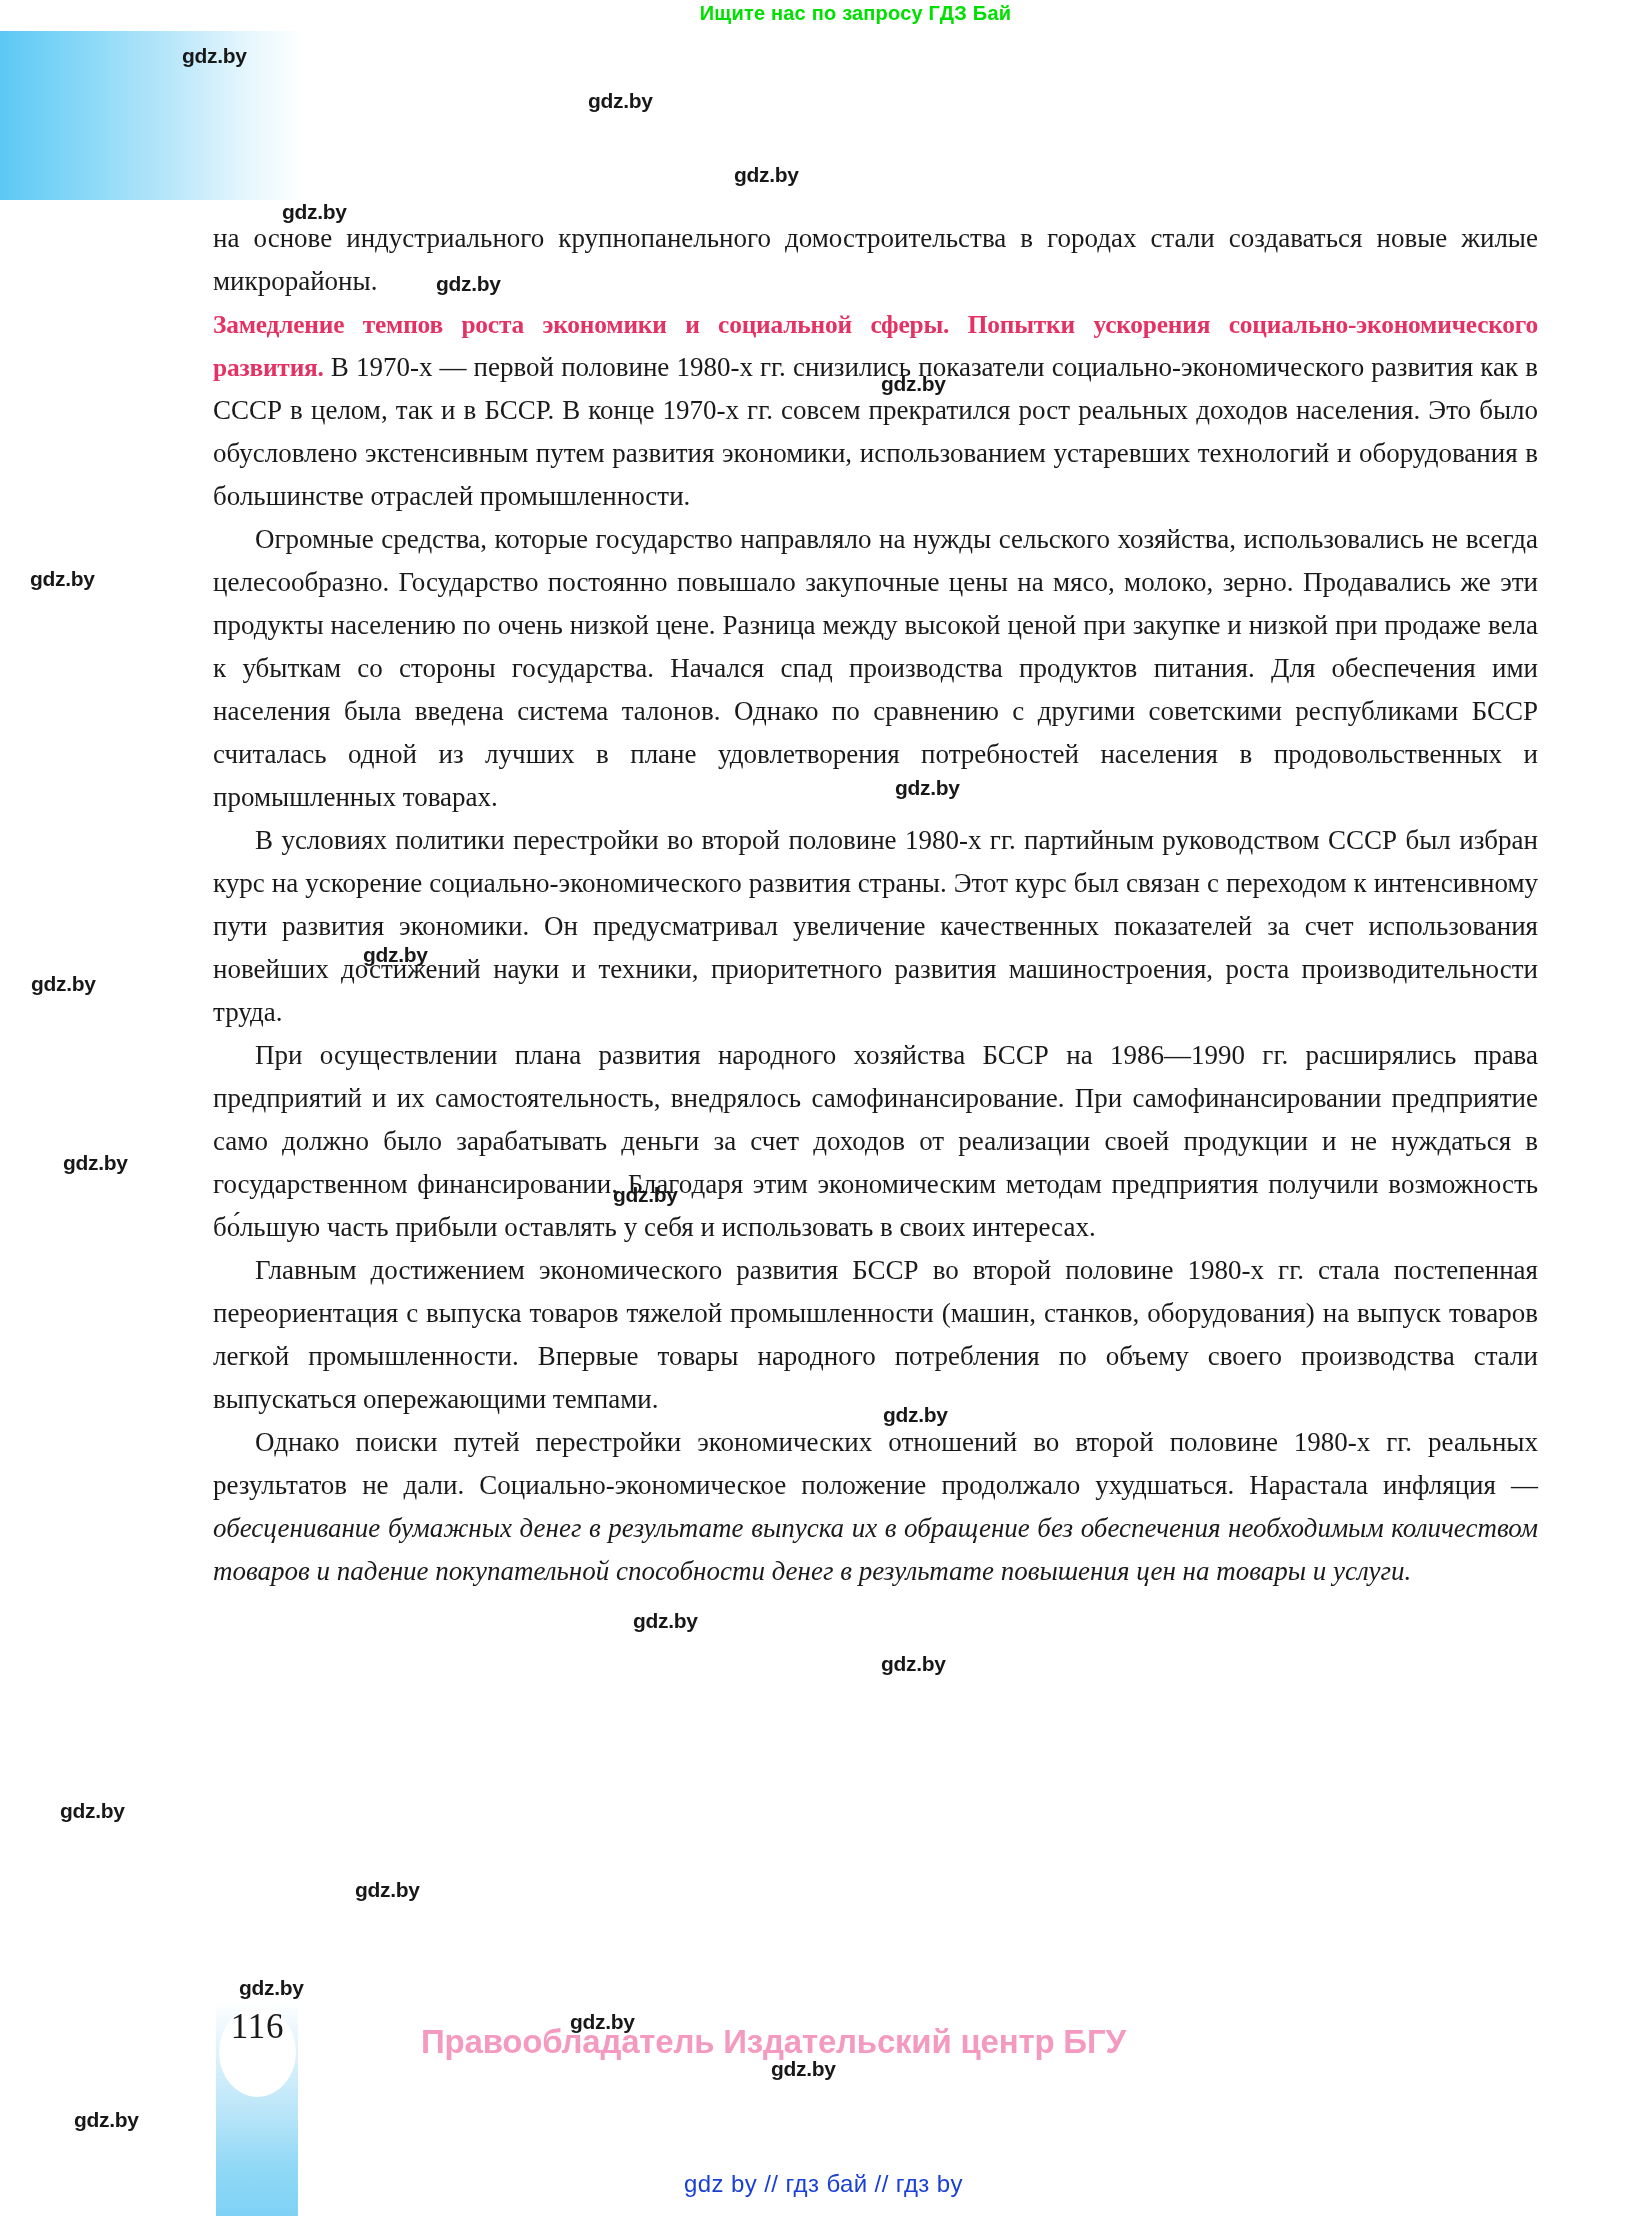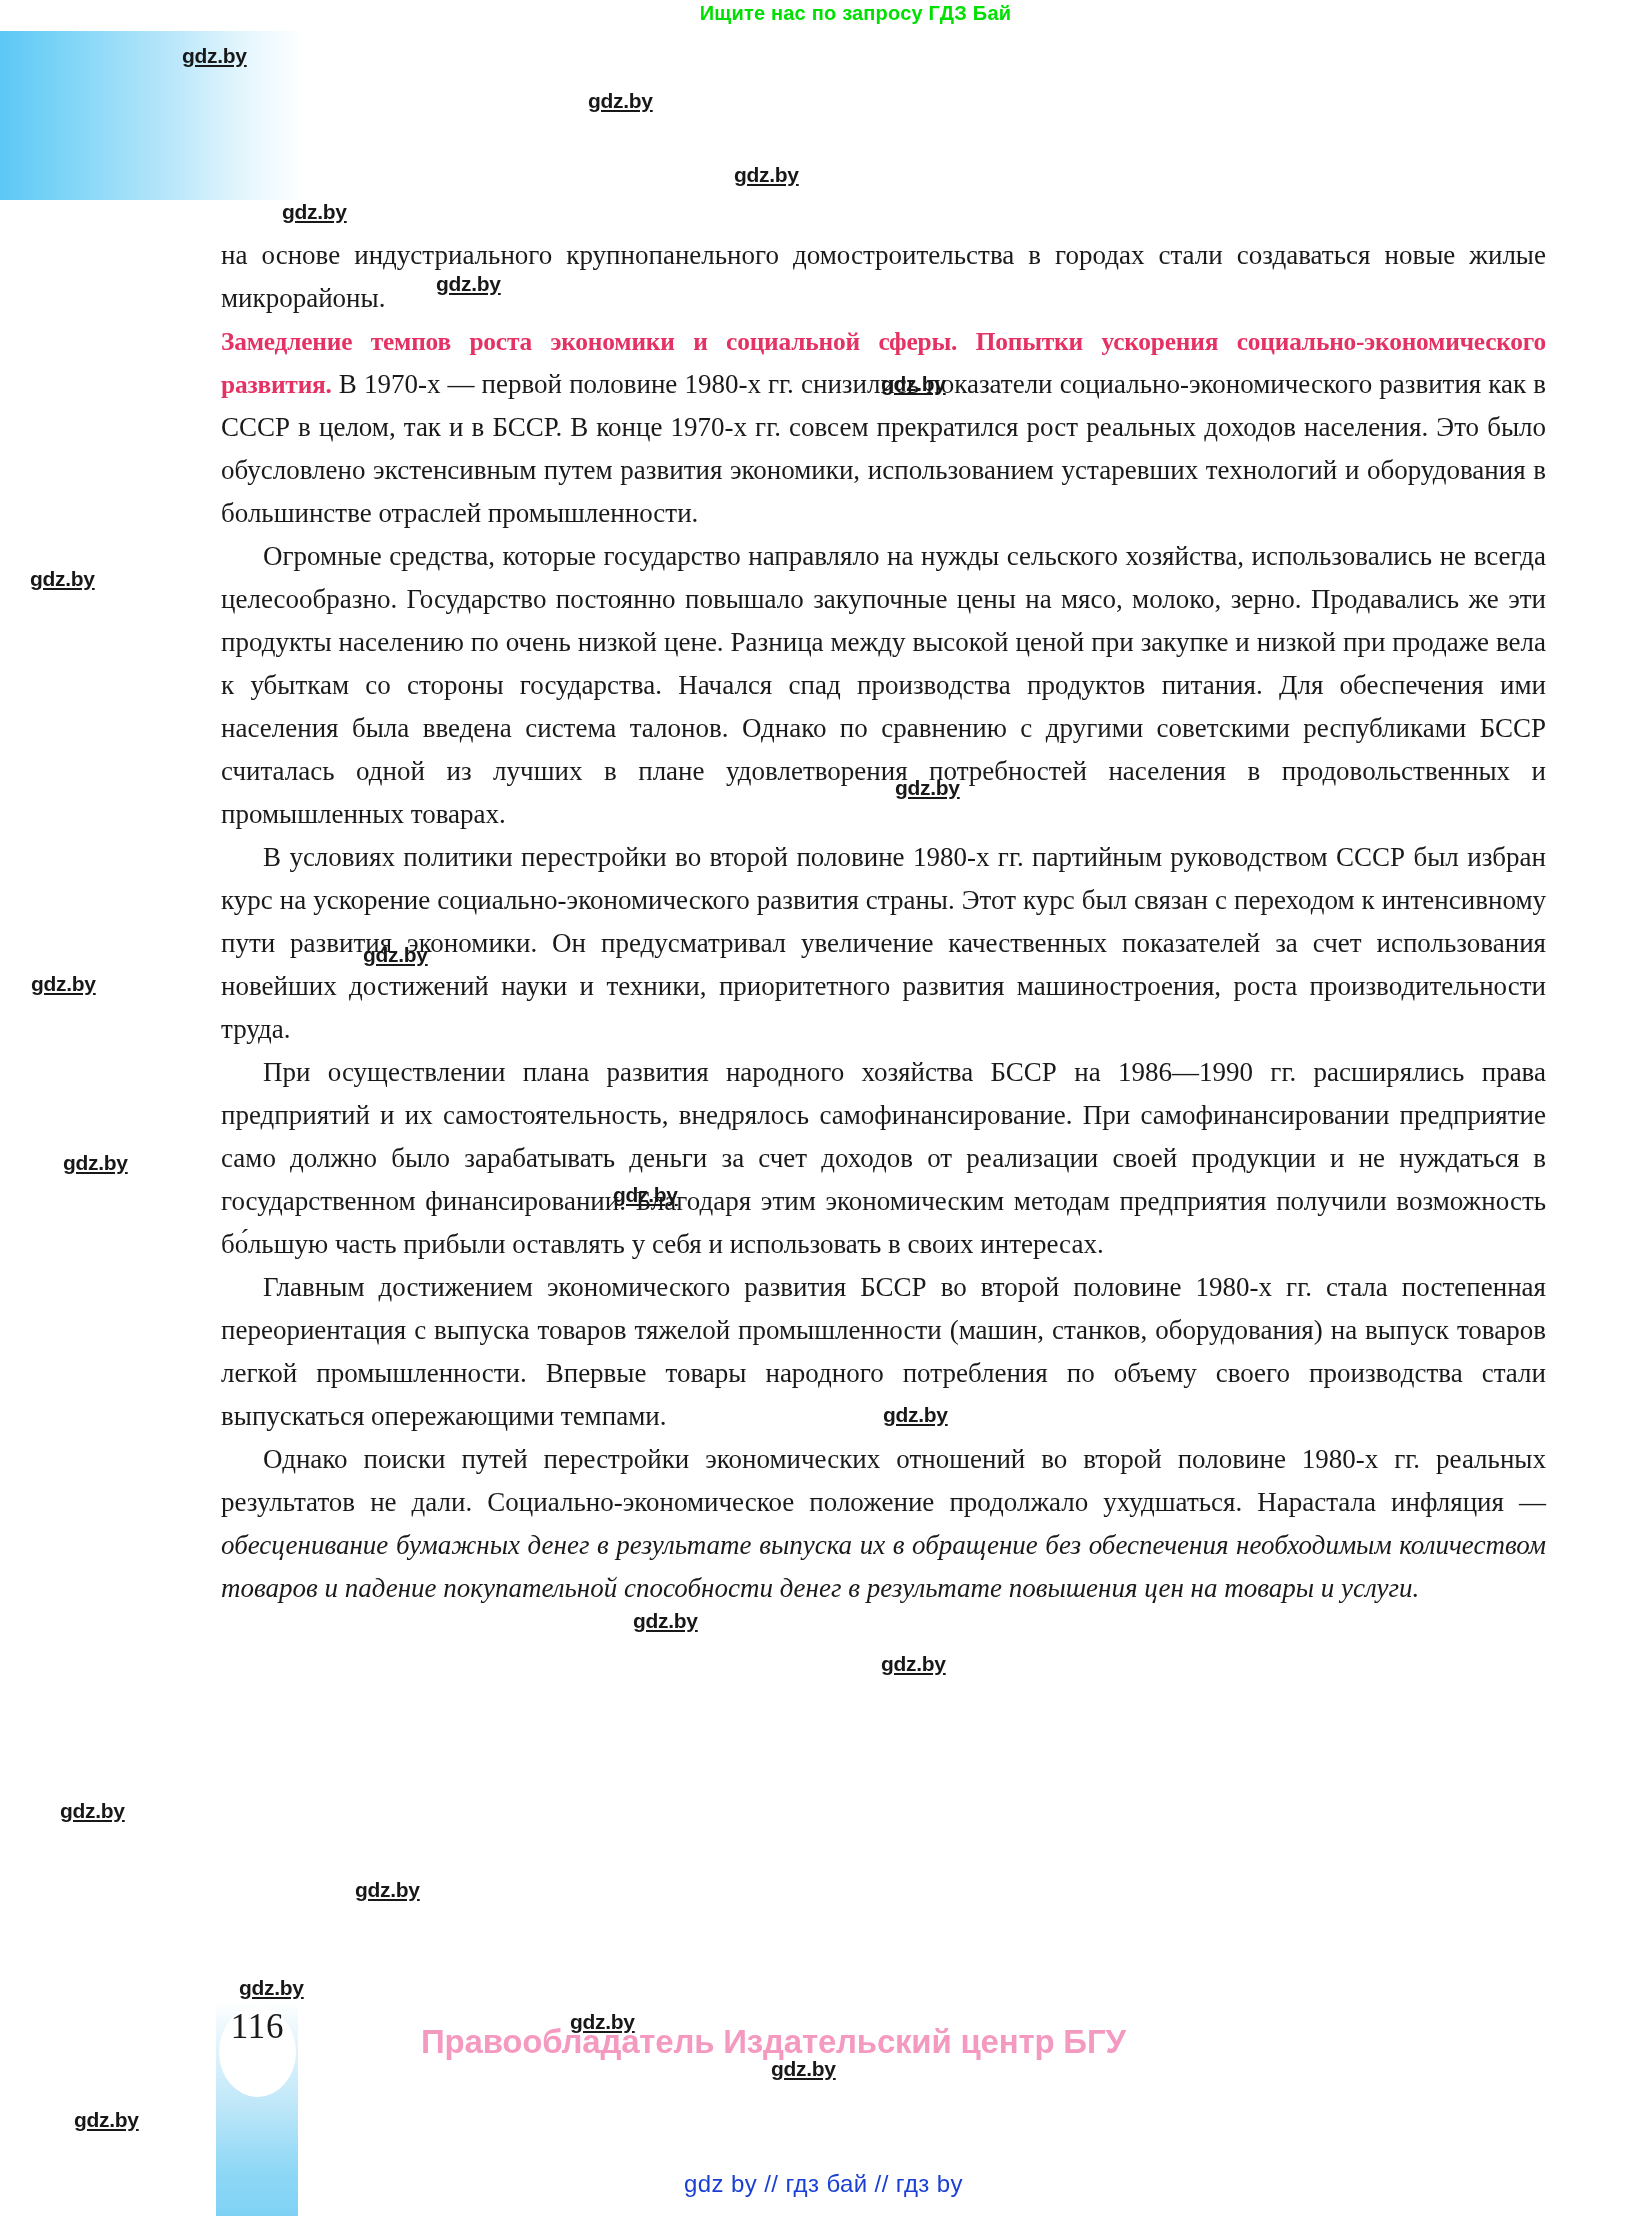--- a/index.html
+++ b/index.html
@@ -39,23 +39,22 @@
     top: 31px;
     width: 305px;
     height: 169px;
     background: linear-gradient(to right, #5cc8f5 0%, #7fd5f7 22%, #b7e6fa 55%, #e4f6fd 80%, #ffffff 100%);
   }
 
   
   .page-body {
     position: absolute;
     left: 213px;
-    top: 234px;
+    top: 217px;
     width: 1325px;
-    margin-left: 8px;
   }
   .para {
     font-size: 27px;
     line-height: 43px;
     color: #1a1a1a;
     text-align: justify;
     text-justify: inter-word;
     margin: 0;
     hyphens: manual;
   }
@@ -128,21 +127,20 @@
 
   
   .wm {
     position: absolute;
     font-family: "Liberation Sans", sans-serif;
     font-weight: 700;
     font-size: 21px;
     color: #181818;
     white-space: nowrap;
     letter-spacing: -0.3px;
-    text-decoration: underline;
   }
 </style>
 </head>
 <body>
 
 <div class="promo-banner">Ищите нас по запросу ГДЗ Бай</div>
 
 <div class="deco-block-top"></div>
 
 <div class="page-body">

